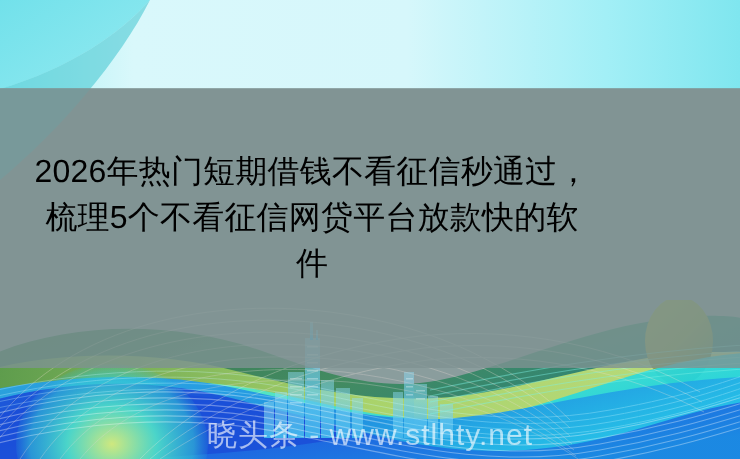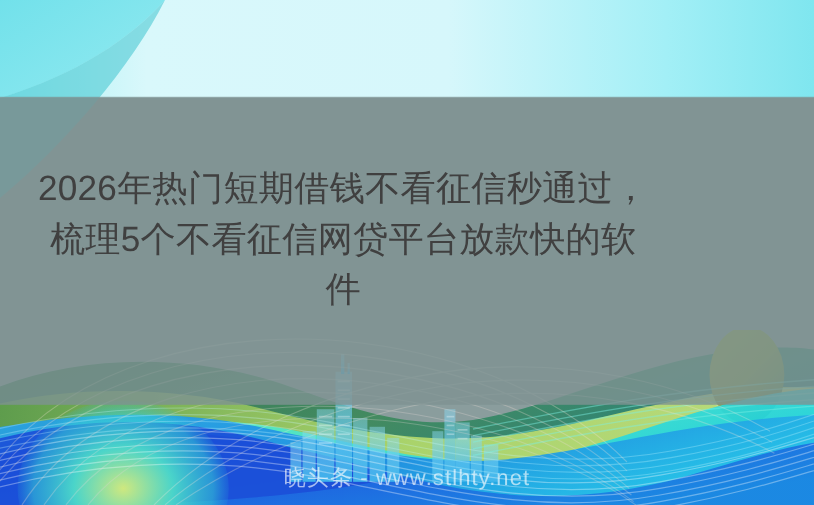--- a/index.html
+++ b/index.html
@@ -40,37 +40,37 @@
 
   
   .headline {
     position: absolute;
     left: 0;
     top: 148px;
     width: 624px;
     padding: 0 34px;
     box-sizing: border-box;
     text-align: center;
-    color: #404040;
+    color: #000000;
     font-size: 32px;
     line-height: 46px;
     font-weight: 400;
     letter-spacing: 0.2px;
     white-space: pre-wrap;
     text-rendering: geometricPrecision;
   }
 
   
   .watermark {
     position: absolute;
     left: 0;
     bottom: 6px;
     width: 740px;
     text-align: center;
-    font-size: 20px;
+    font-size: 30px;
     line-height: 36px;
     color: rgba(255,255,255,0.62);
     letter-spacing: 1px;
     white-space: nowrap;
     pointer-events: none;
   }
 </style>
 </head>
 <body>
 

